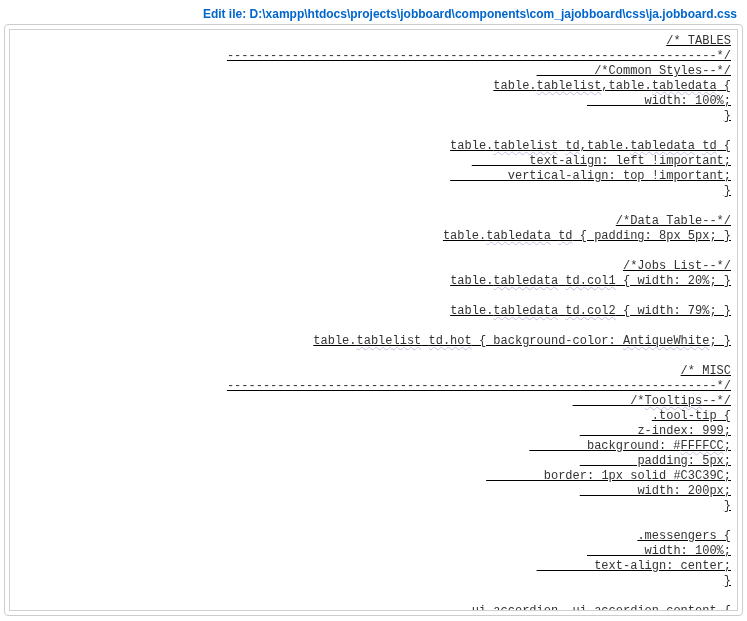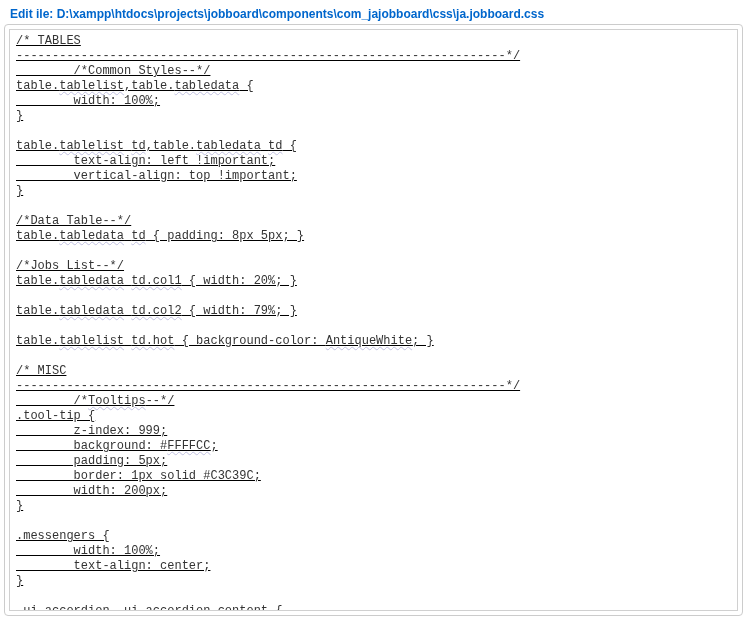--- a/index.html
+++ b/index.html
@@ -1,15 +1,15 @@
 <!DOCTYPE html>
 <html><head>
   <meta charset="utf-8">
   <style>
-    * { margin: 0; padding: 0; box-sizing: border-box; }
+    * { margin: 0; padding: 0; box-sizing: border-box; text-align: right; }
     body {
       background: #ffffff;
       font-family: Arial, sans-serif;
       font-size: 12px;
       padding: 4px;
     }
     .title-bar {
       font-family: Arial, sans-serif;
       font-size: 12px;
       font-weight: bold;

